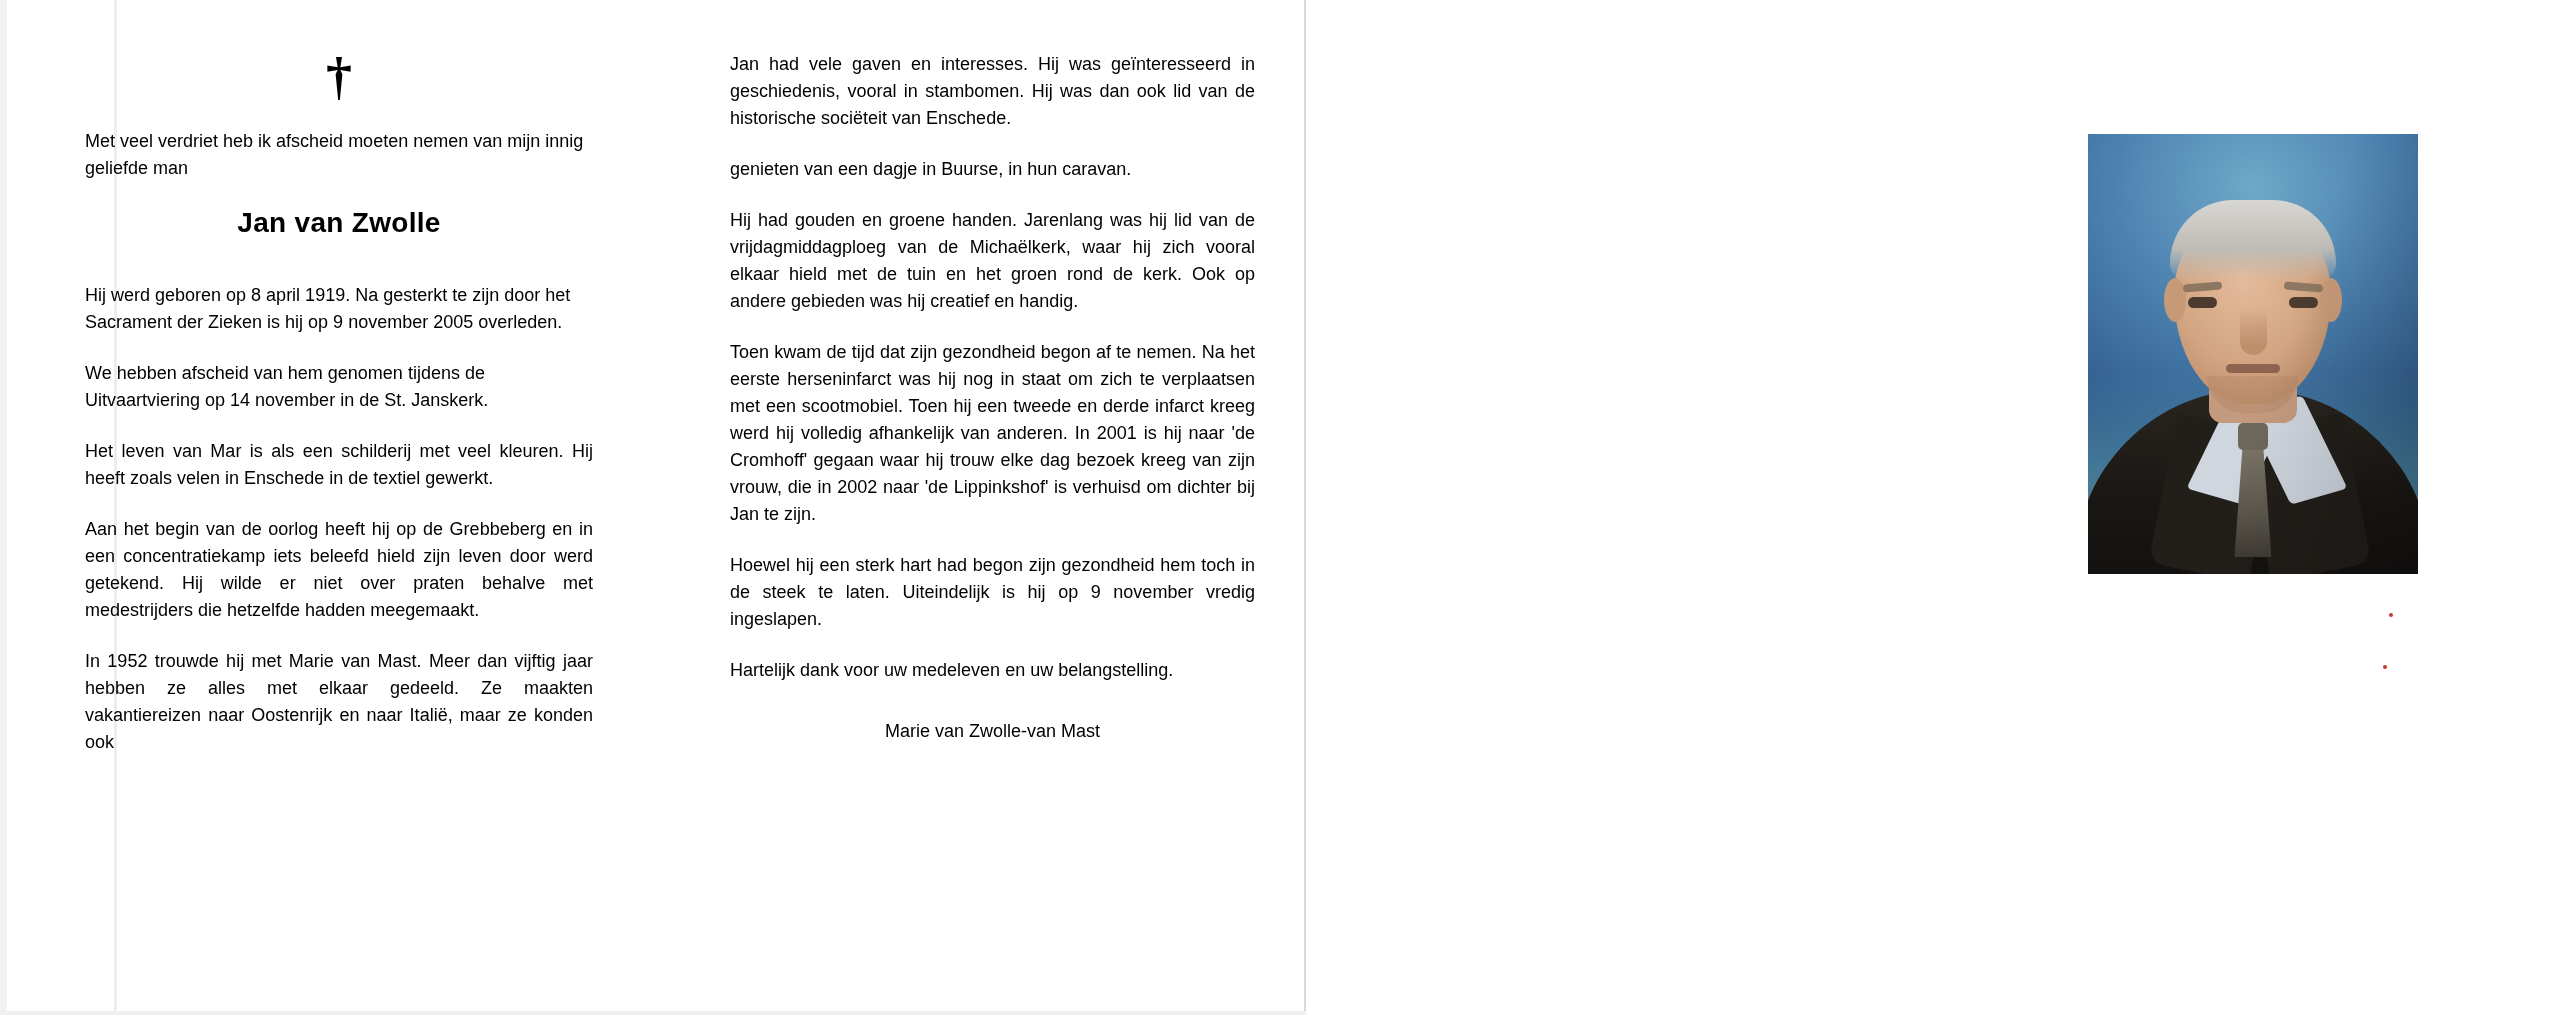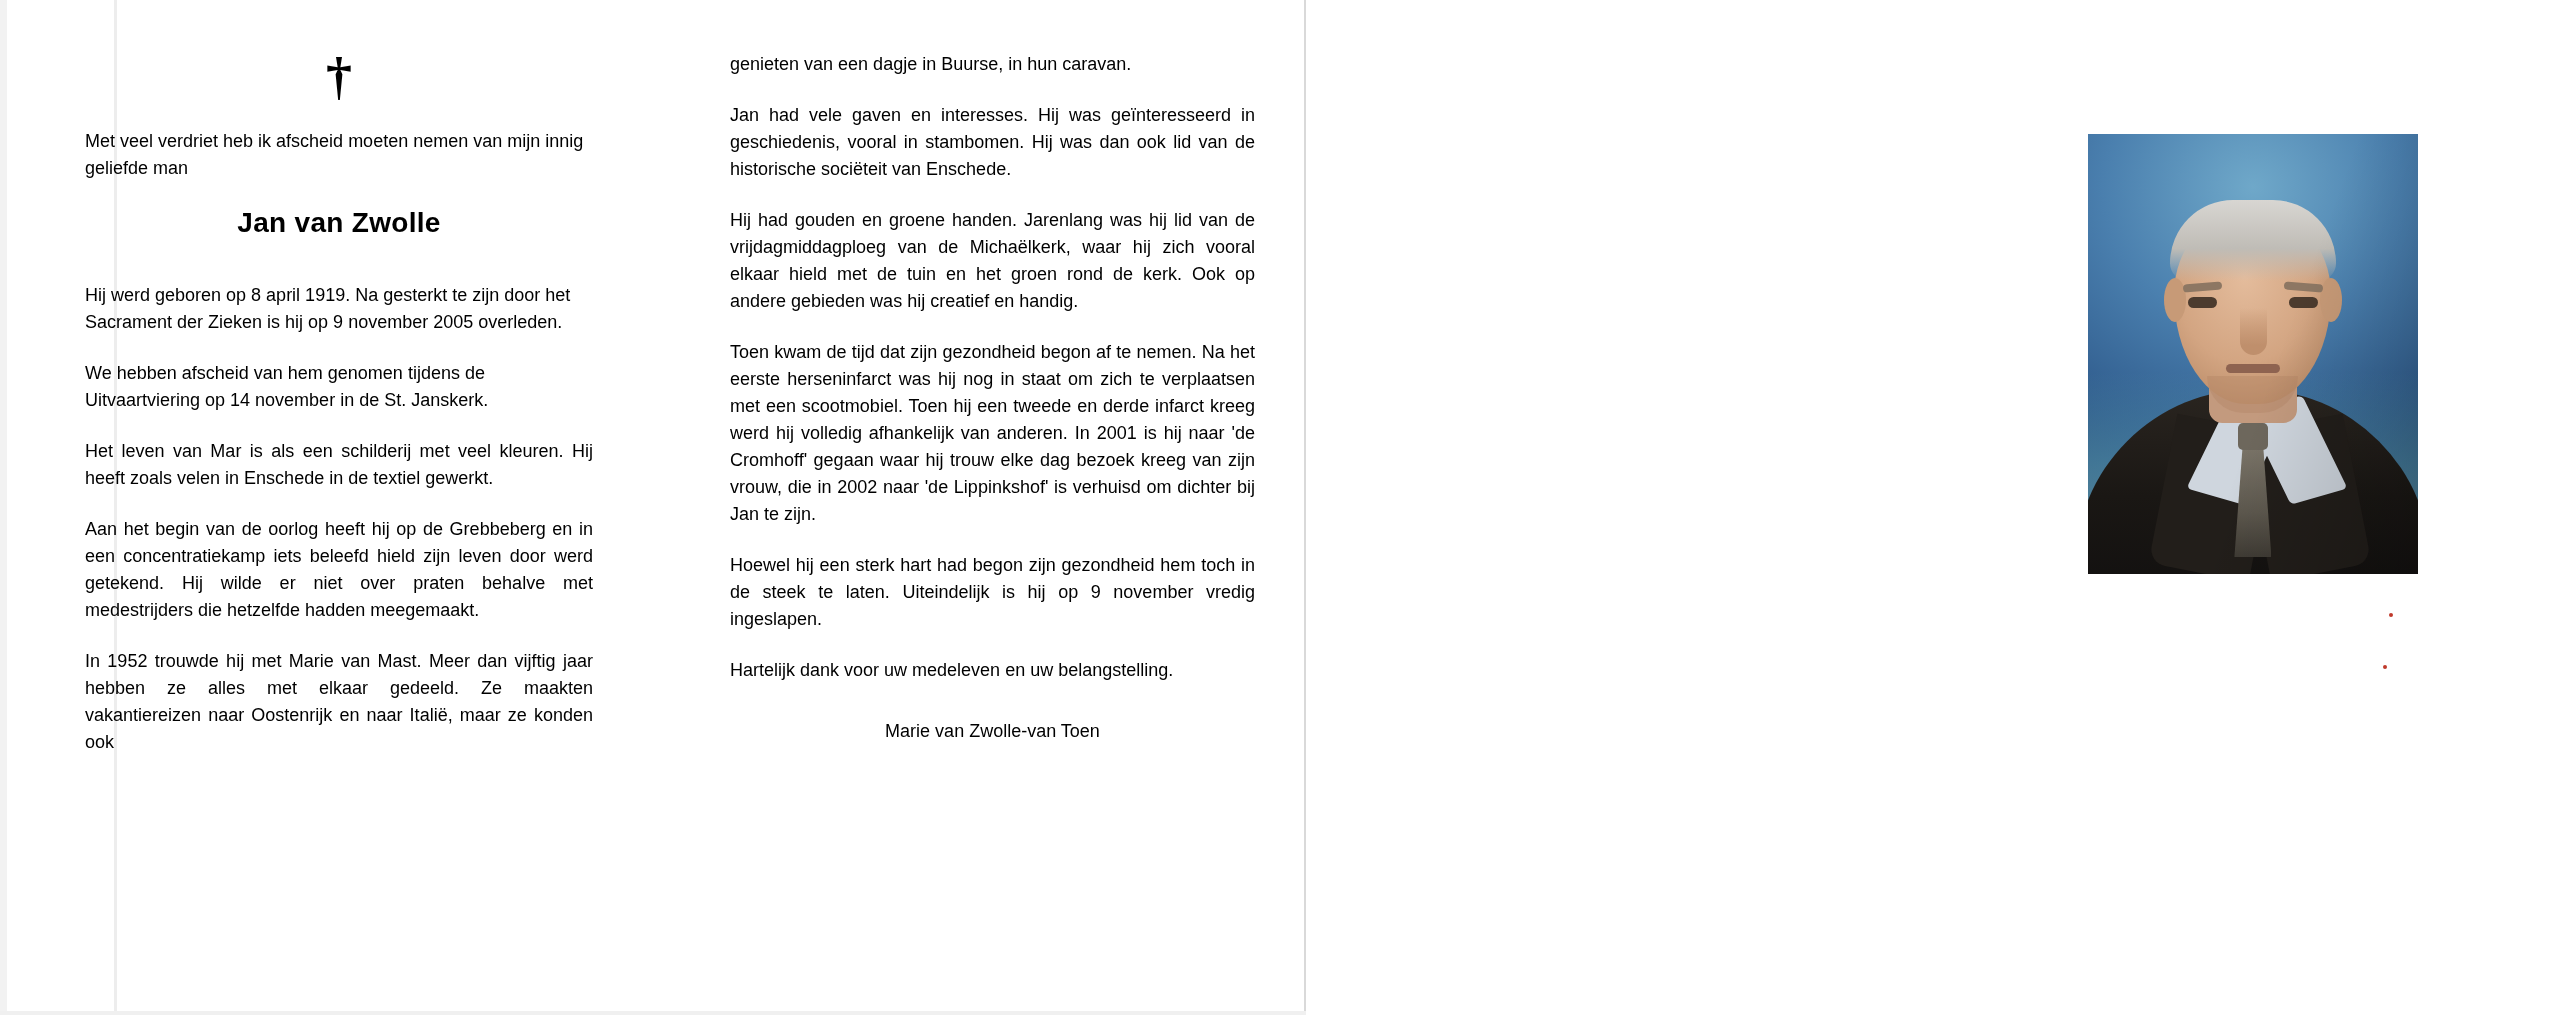--- a/index.html
+++ b/index.html
@@ -346,27 +346,27 @@
       <p class="center">Hij werd geboren op 8 april 1919. Na gesterkt te zijn door het Sacrament der Zieken is hij op 9 november 2005 overleden.</p>
 
       <p class="center">We hebben afscheid van hem genomen tijdens de Uitvaartviering op 14 november in de St. Janskerk.</p>
 
       <p class="justify">Het leven van Mar is als een schilderij met veel kleuren. Hij heeft zoals velen in Enschede in de textiel gewerkt.</p>
       <p class="justify">Aan het begin van de oorlog heeft hij op de Grebbeberg en in een concentratiekamp iets beleefd hield zijn leven door werd getekend. Hij wilde er niet over praten behalve met medestrijders die hetzelfde hadden meegemaakt.</p>
       <p class="justify">In 1952 trouwde hij met Marie van Mast. Meer dan vijftig jaar hebben ze alles met elkaar gedeeld. Ze maakten vakantiereizen naar Oostenrijk en naar Italië, maar ze konden ook</p>
     </div>
 
     <div class="col col-right">
+      <p class="justify">Jan had vele gaven en interesses. Hij was geïnteresseerd in geschiedenis, vooral in stambomen. Hij was dan ook lid van de historische sociëteit van Enschede.</p>
       <p class="justify">genieten van een dagje in Buurse, in hun caravan.</p>
-      <p class="justify">Jan had vele gaven en interesses. Hij was geïnteresseerd in geschiedenis, vooral in stambomen. Hij was dan ook lid van de historische sociëteit van Enschede.</p>
       <p class="justify">Hij had gouden en groene handen. Jarenlang was hij lid van de vrijdagmiddagploeg van de Michaëlkerk, waar hij zich vooral elkaar hield met de tuin en het groen rond de kerk. Ook op andere gebieden was hij creatief en handig.</p>
       <p class="justify">Toen kwam de tijd dat zijn gezondheid begon af te nemen. Na het eerste herseninfarct was hij nog in staat om zich te verplaatsen met een scootmobiel. Toen hij een tweede en derde infarct kreeg werd hij volledig afhankelijk van anderen. In 2001 is hij naar 'de Cromhoff' gegaan waar hij trouw elke dag bezoek kreeg van zijn vrouw, die in 2002 naar 'de Lippinkshof' is verhuisd om dichter bij Jan te zijn.</p>
       <p class="justify">Hoewel hij een sterk hart had begon zijn gezondheid hem toch in de steek te laten. Uiteindelijk is hij op 9 november vredig ingeslapen.</p>
       <p class="justify">Hartelijk dank voor uw medeleven en uw belangstelling.</p>
-      <p class="signature">Marie van Zwolle-van Toen</p>
+      <p class="signature">Marie van Zwolle-van Mast</p>
     </div>
 
   </div>
 
   <div class="photo-leaf">
 
     <div class="portrait-frame">
       <div class="portrait-bg"></div>
       <div class="p-shoulders"></div>
       <div class="p-lapel-l"></div>

